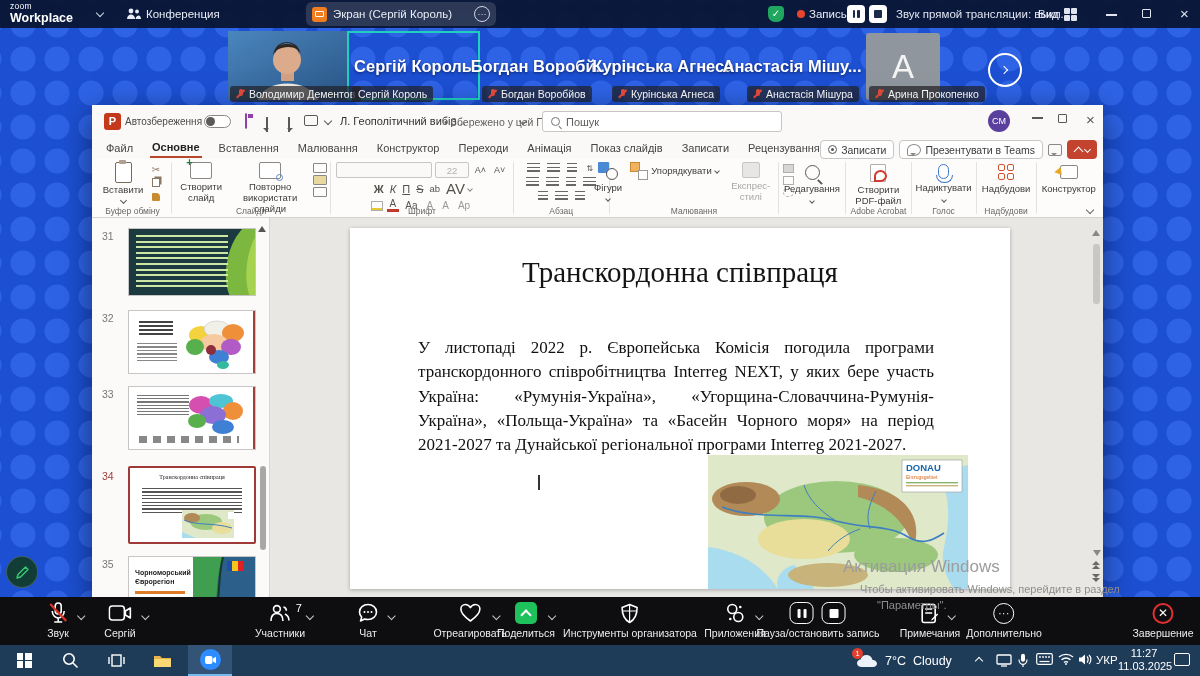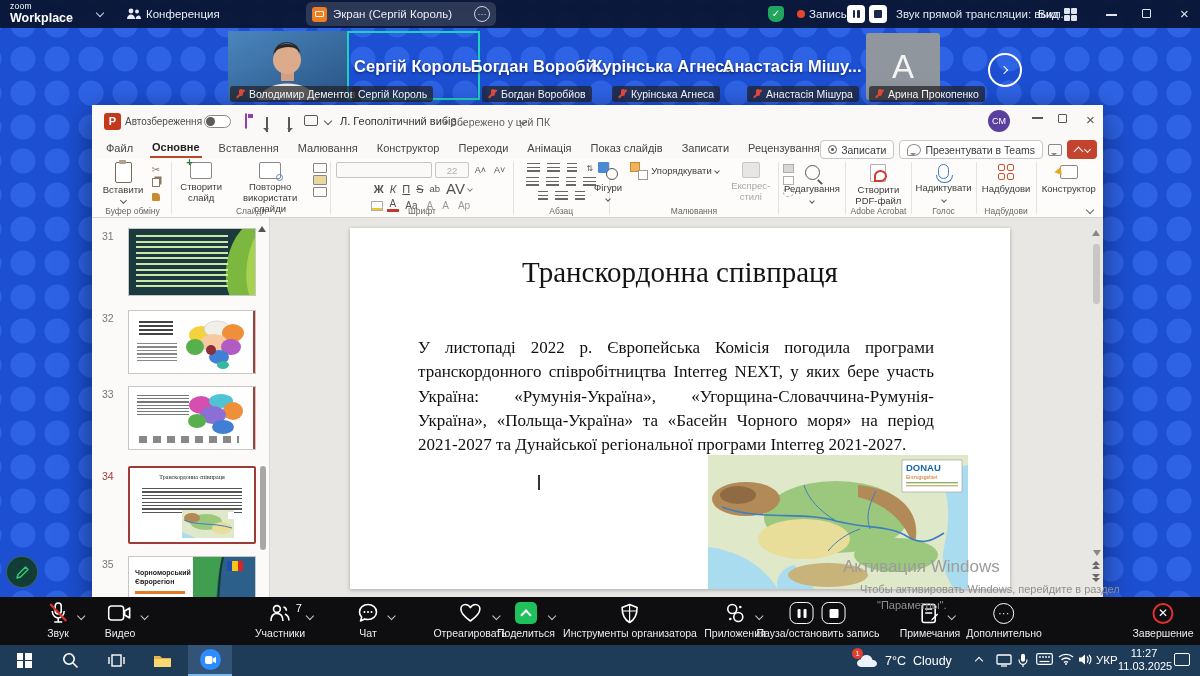--- a/index.html
+++ b/index.html
@@ -300,20 +300,24 @@
           <span class="knob"></span>
         </div>
       <div class="abs qa" style="left:146px;"><span class="floppy"><i></i></span></div>
       <div class="abs qa" style="left:167px;top:12px;"><span class="undo"></span></div>
       <div class="abs qa" style="left:189px;top:12px;"><span class="redo"></span></div>
       <div class="abs" style="left:212px;top:10px;width:14px;height:11px;border:1.5px solid #5a5856;border-radius:2px;"></div>
       <span class="abs chev" style="left:233px;top:13px;color:#5a5856;"></span>
       <span class="abs doctitle" style="left:248px;top:10px;">Л. Геополітичний вибір...</span>
       <span class="abs saved" style="left:352px;top:11px;">• Збережено у цей ПК</span>
       <span class="abs chev" style="left:428px;top:13px;color:#605e5c;"></span>
+      <div class="abs search">
+        <span class="mag"></span>
+        <span>Пошук</span>
+      </div>
       <div class="abs avatarSM">
           <span>СМ</span>
         </div>
       <div class="abs wcmin wc2" style="left:940px;background:#5a5856;"></div>
       <div class="abs wcres wc2" style="left:966px;top:9px;border-color:#5a5856;"></div>
       <div class="abs wcclose wc2" style="left:994px;top:7px;color:#5a5856;">×</div>
     </div>
 
     <div class="abs tabsrow">
       <span class="rtab">Файл</span>
@@ -652,21 +656,21 @@
       <span class="lb">Звук</span>
     </div>
     <div class="tbtn" style="left:120px;">
       <span class="ic">
         <svg width="24" height="16" viewBox="0 0 24 16">
           <rect x="1" y="1" width="15" height="14" rx="3" fill="none" stroke="#fff" stroke-width="1.6"></rect>
           <path d="M17 6 L22 3 L22 13 L17 10 Z" fill="none" stroke="#fff" stroke-width="1.6" stroke-linejoin="round"></path>
         </svg>
         <span class="chev bchev" style="right:-16px;"></span>
       </span>
-      <span class="lb">Видео</span>
+      <span class="lb">Сергій</span>
     </div>
     <div class="tbtn" style="left:280px;">
       <span class="ic">
         <svg width="22" height="20" viewBox="0 0 22 20">
           <circle cx="8" cy="6" r="3.4" fill="none" stroke="#fff" stroke-width="1.6"></circle>
           <path d="M2 18 C2 12.5 5 10.5 8 10.5 C11 10.5 14 12.5 14 18" fill="none" stroke="#fff" stroke-width="1.6"></path>
           <path d="M14.5 4 C16.5 4.5 17.5 6 17.5 7.8 M16 11 C18.5 12 20 14 20 17.5" fill="none" stroke="#fff" stroke-width="1.6"></path>
         </svg>
         <span class="pbadge">7</span>
         <span class="chev bchev" style="right:-22px;"></span>

